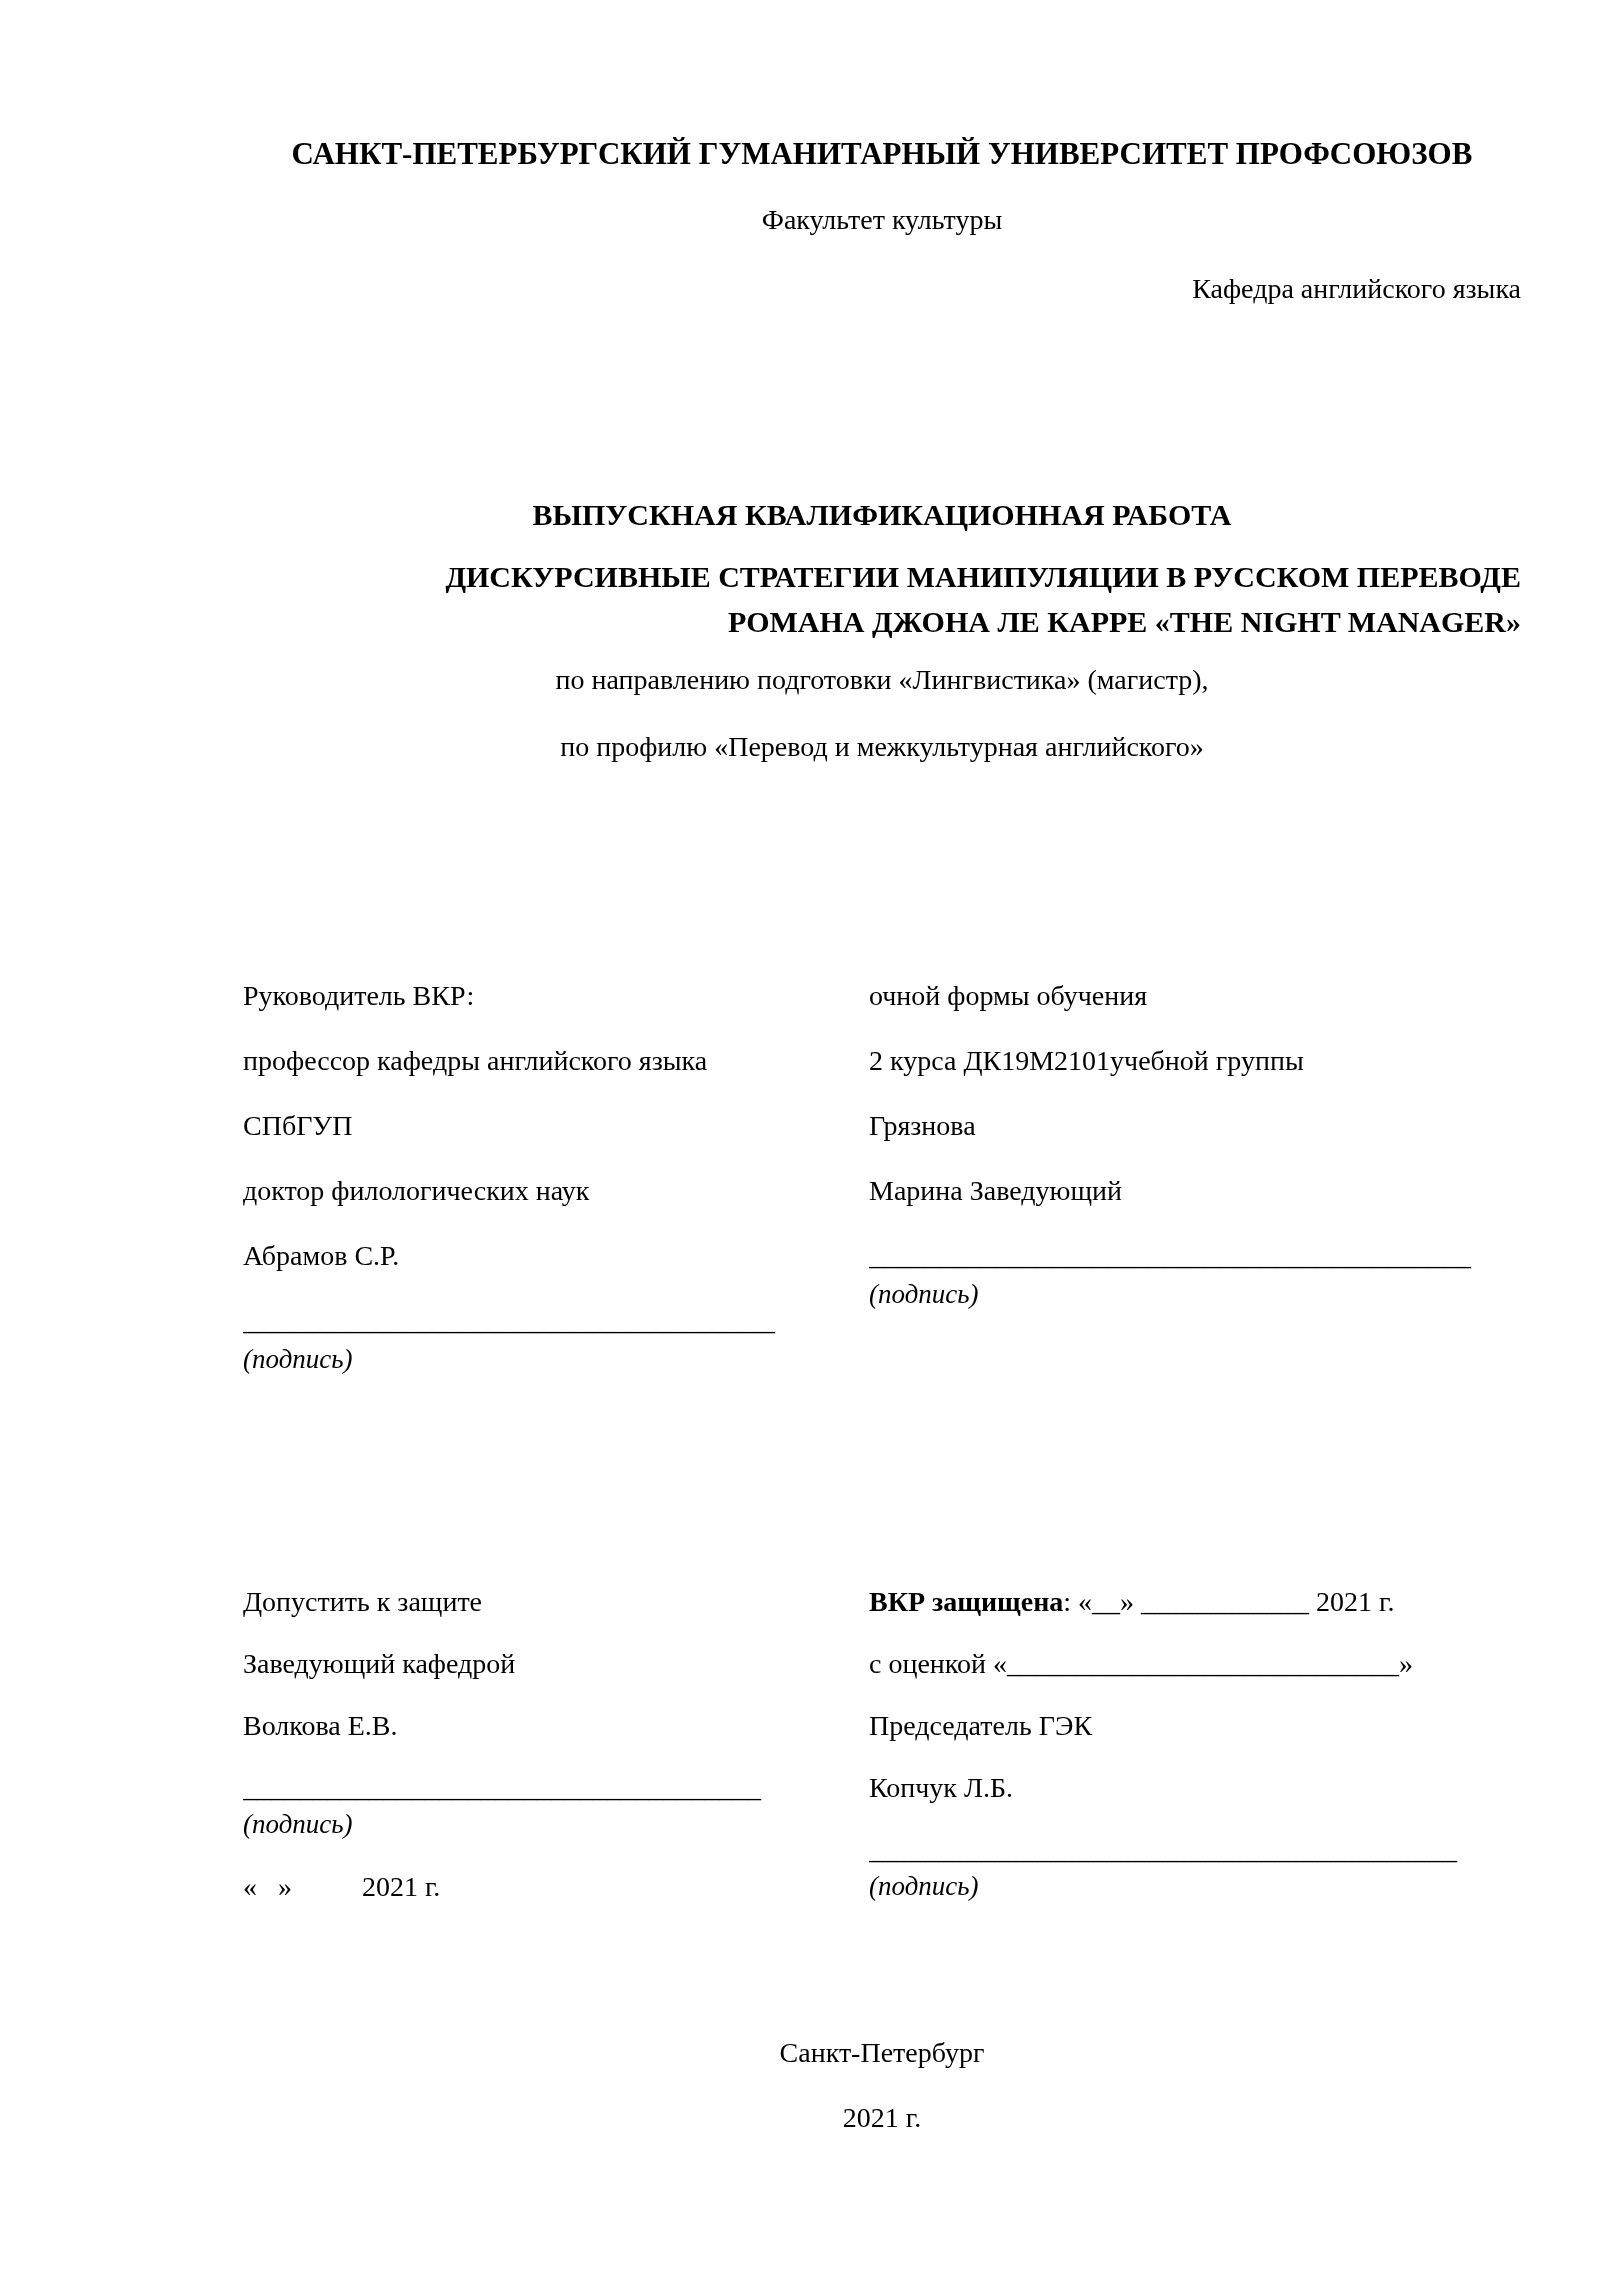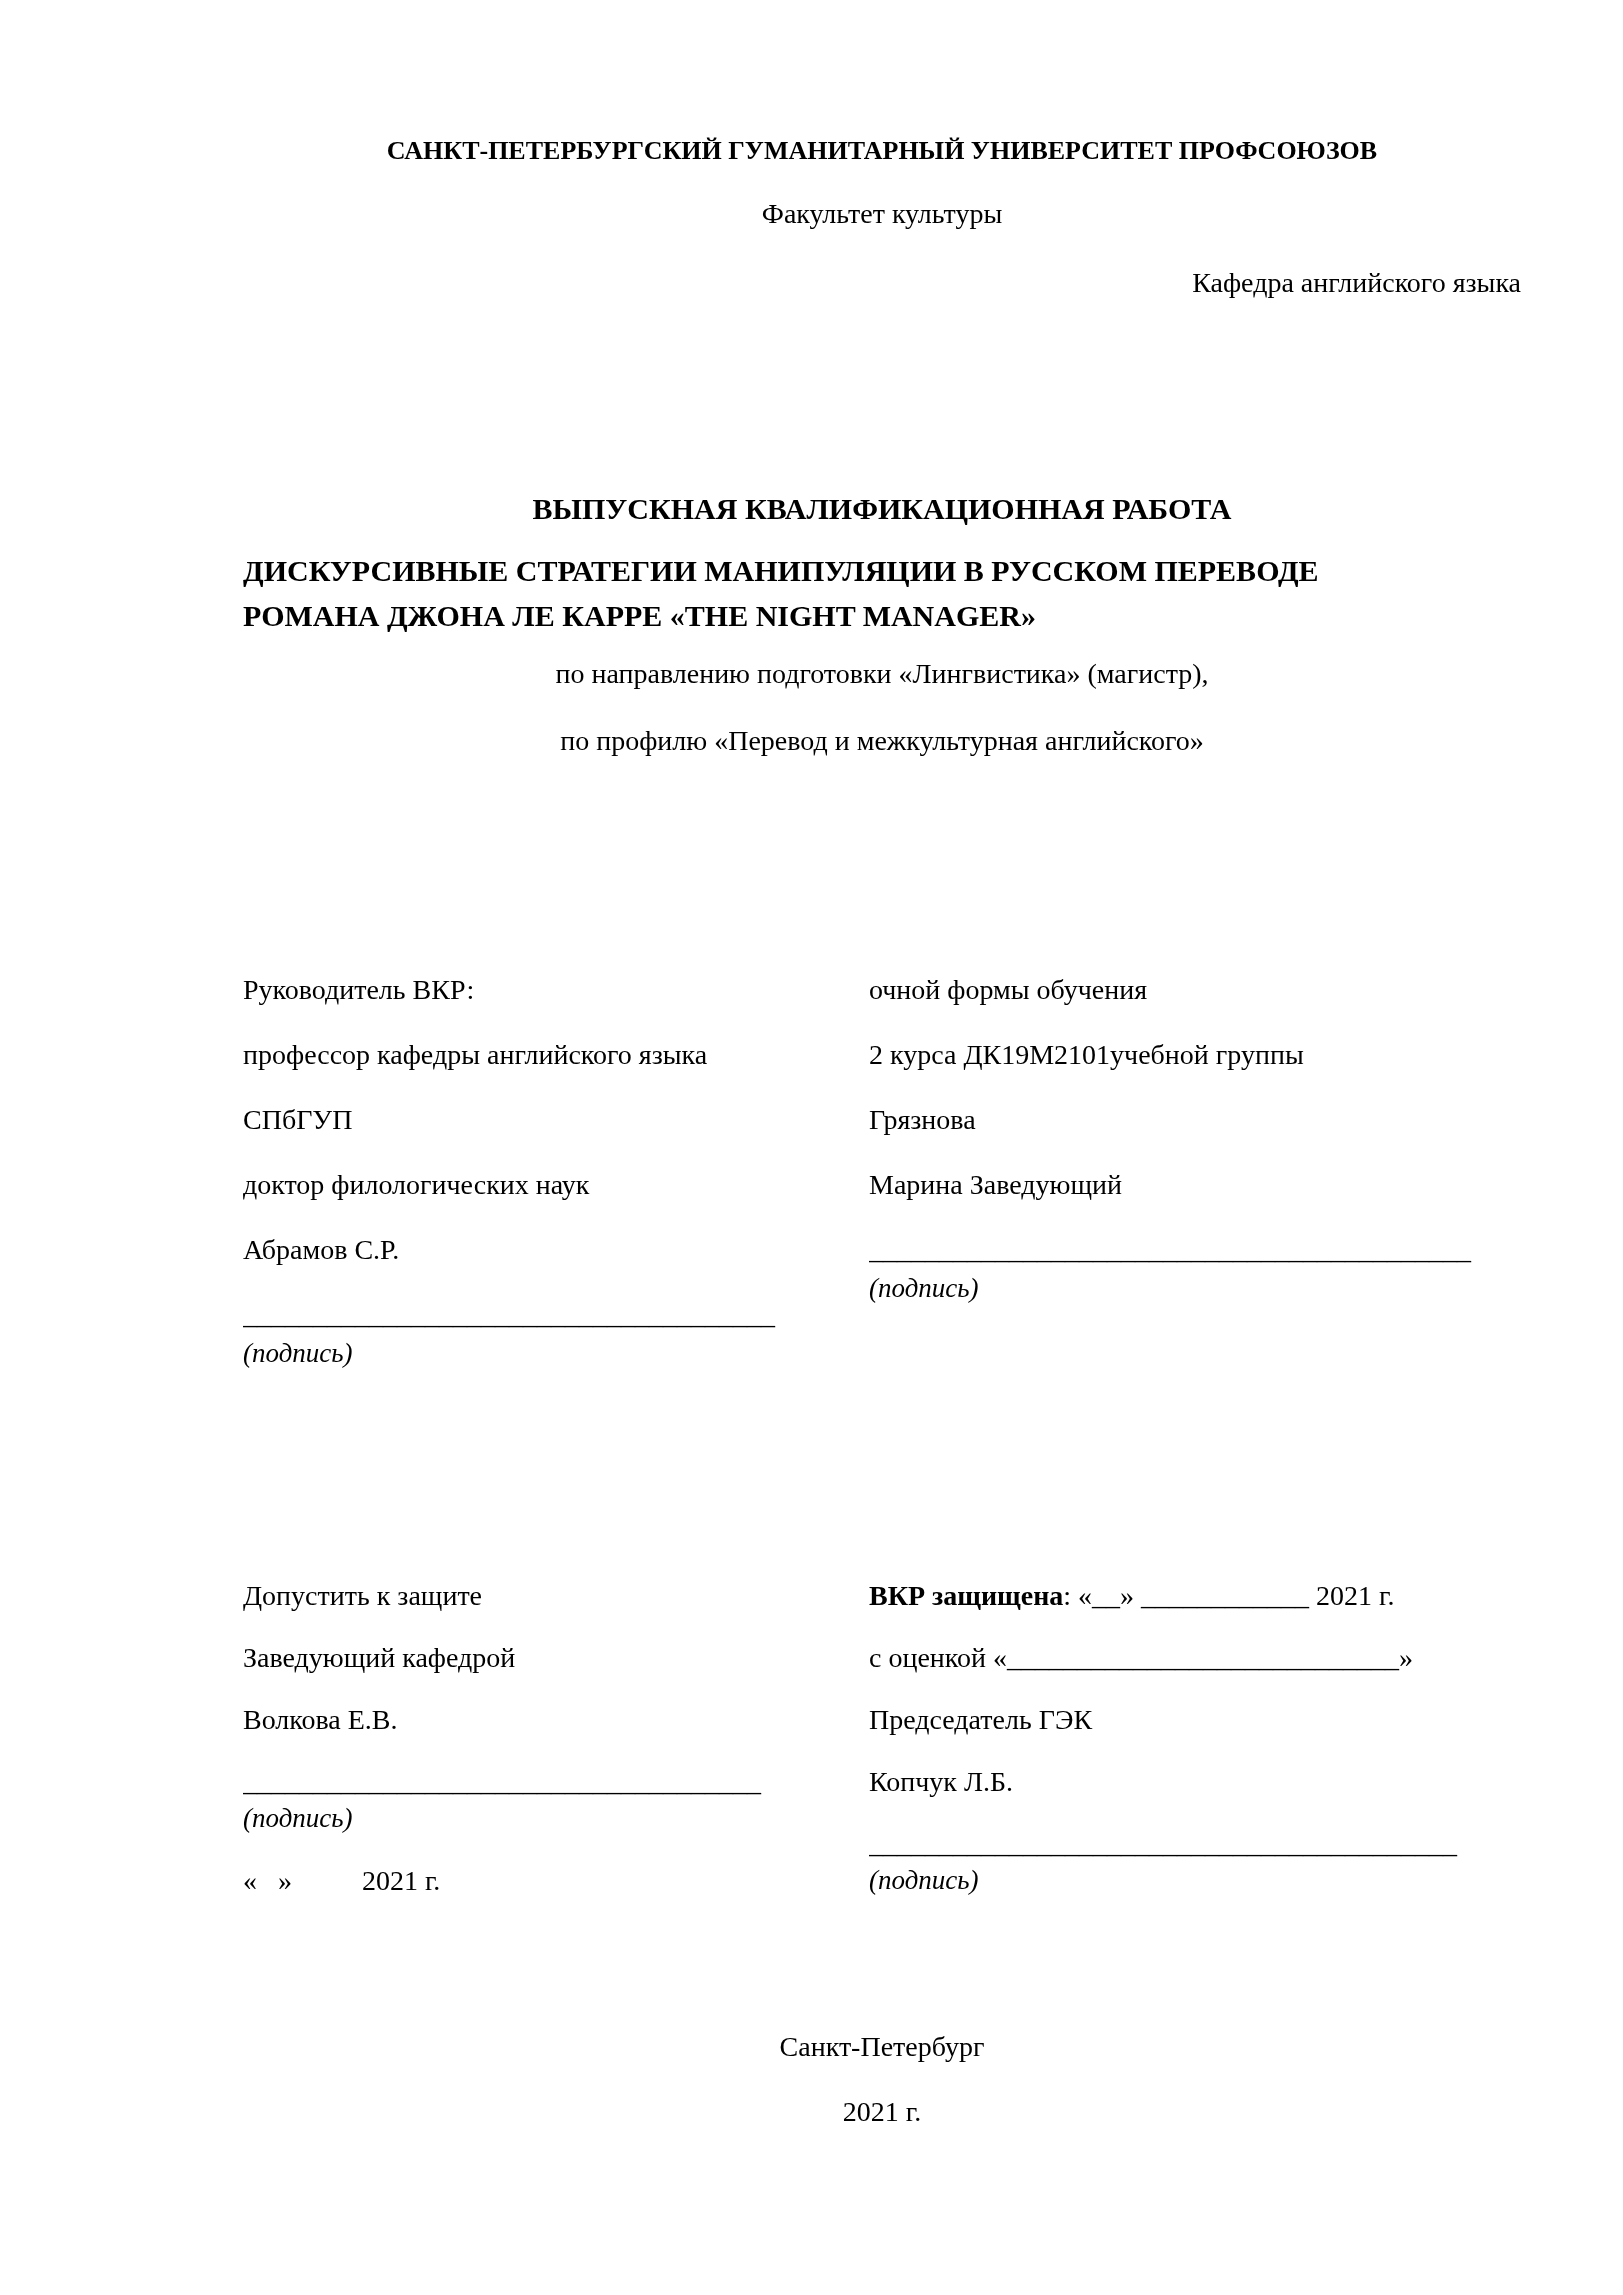--- a/index.html
+++ b/index.html
@@ -12,35 +12,35 @@
     color: #000000;
     font-family: "Liberation Serif", "DejaVu Serif", serif;
     font-size: 28px;
     padding: 135px 102px 0 243px;
     overflow: hidden;
   }
 
   .university {
     text-align: center;
     font-weight: bold;
-    font-size: 26px;
+    font-size: 31px;
     line-height: 1.2;
   }
   .faculty   { text-align: center; line-height: 1.2; margin-top: 31px; }
   .department{ text-align: right;  line-height: 1.2; margin-top: 35px; }
 
   .work-type {
     text-align: center;
     font-weight: bold;
     font-size: 30px;
     line-height: 1.2;
     margin-top: 192px;
   }
   .thesis-title {
-    text-align: left;
+    text-align: right;
     font-weight: bold;
     font-size: 30px;
     line-height: 1.5;
     margin-top: 20.4px;
   }
   .program { text-align: center; line-height: 1.2; margin-top: 19px; }
   .profile { text-align: center; line-height: 1.2; margin-top: 34px; }
 
   .requisites {
     display: flex;

